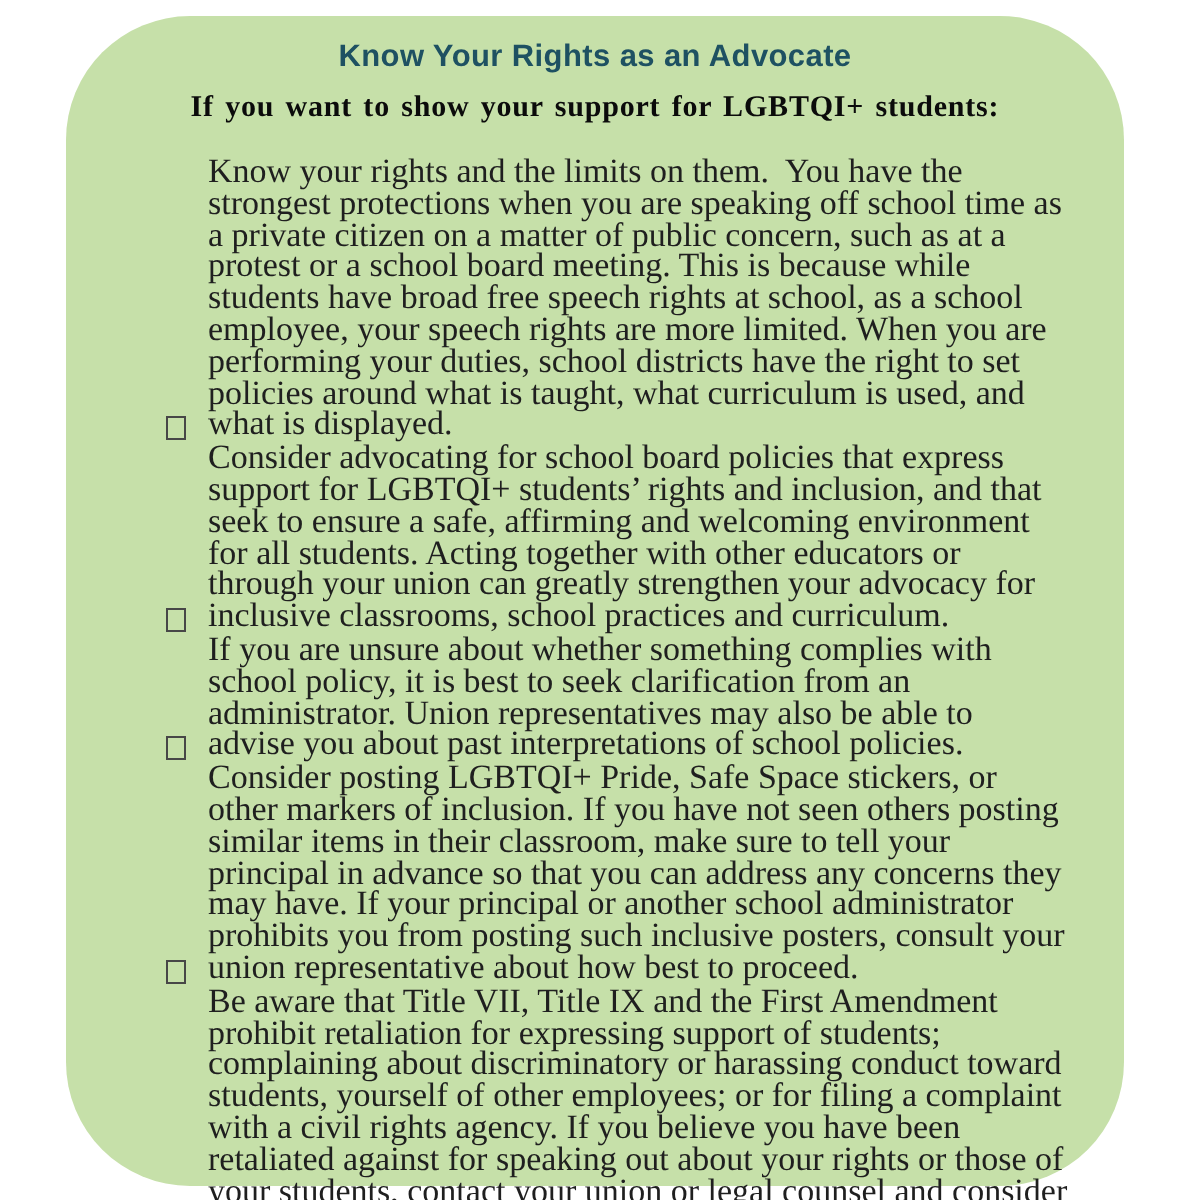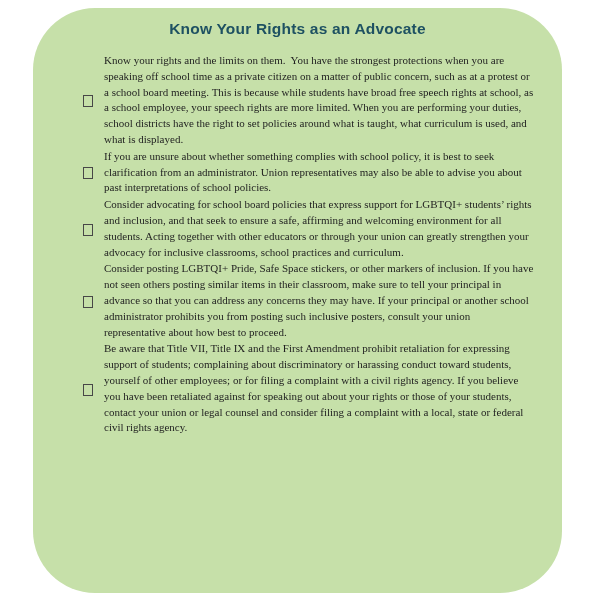--- a/index.html
+++ b/index.html
@@ -45,24 +45,24 @@
     word-spacing: 1.5px;
     color: #0b0b0b;
   }
   ul.bullets {
     list-style: none;
     margin: 15px 28px 0 50px;
     padding: 0;
   }
   ul.bullets li {
     display: flex;
-    align-items: center;
+    align-items: flex-end;
     margin: 0 0 1px 0;
     font-family: "Liberation Serif", serif;
-    font-size: 11px;
+    font-size: 17px;
     line-height: 15.8px;
     color: #1f1f1f;
   }
   .checkbox {
     flex: none;
     width: 8px;
     height: 10px;
     border: 1px solid #474747;
     margin: 2px 11px 0 0;
     background: transparent;
@@ -71,32 +71,33 @@
     flex: 1;
     white-space: pre-wrap;
   }
 </style>
 </head>
 <body>
 
 <div class="page">
   <div class="card">
     <h1 class="title">Know Your Rights as an Advocate</h1>
+    <h2 class="subtitle">If you want to show your support for LGBTQI+ students:</h2>
     <ul class="bullets">
       <li>
         <span class="checkbox"></span>
         <span class="btext">Know your rights and the limits on them.  You have the strongest protections when you are speaking off school time as a private citizen on a matter of public concern, such as at a protest or a school board meeting. This is because while students have broad free speech rights at school, as a school employee, your speech rights are more limited. When you are performing your duties, school districts have the right to set policies around what is taught, what curriculum is used, and what is displayed.</span>
       </li>
       <li>
         <span class="checkbox"></span>
-        <span class="btext">If you are unsure about whether something complies with school policy, it is best to seek clarification from an administrator. Union representatives may also be able to advise you about past interpretations of school policies.</span>
+        <span class="btext">Consider advocating for school board policies that express support for LGBTQI+ students’ rights and inclusion, and that seek to ensure a safe, affirming and welcoming environment for all students. Acting together with other educators or through your union can greatly strengthen your advocacy for inclusive classrooms, school practices and curriculum.</span>
       </li>
       <li>
         <span class="checkbox"></span>
-        <span class="btext">Consider advocating for school board policies that express support for LGBTQI+ students’ rights and inclusion, and that seek to ensure a safe, affirming and welcoming environment for all students. Acting together with other educators or through your union can greatly strengthen your advocacy for inclusive classrooms, school practices and curriculum.</span>
+        <span class="btext">If you are unsure about whether something complies with school policy, it is best to seek clarification from an administrator. Union representatives may also be able to advise you about past interpretations of school policies.</span>
       </li>
       <li>
         <span class="checkbox"></span>
         <span class="btext">Consider posting LGBTQI+ Pride, Safe Space stickers, or other markers of inclusion. If you have not seen others posting similar items in their classroom, make sure to tell your principal in advance so that you can address any concerns they may have. If your principal or another school administrator prohibits you from posting such inclusive posters, consult your union representative about how best to proceed.</span>
       </li>
       <li>
         <span class="checkbox"></span>
         <span class="btext">Be aware that Title VII, Title IX and the First Amendment prohibit retaliation for expressing support of students; complaining about discriminatory or harassing conduct toward students, yourself of other employees; or for filing a complaint with a civil rights agency. If you believe you have been retaliated against for speaking out about your rights or those of your students, contact your union or legal counsel and consider filing a complaint with a local, state or federal civil rights agency.</span>
       </li>
     </ul>

